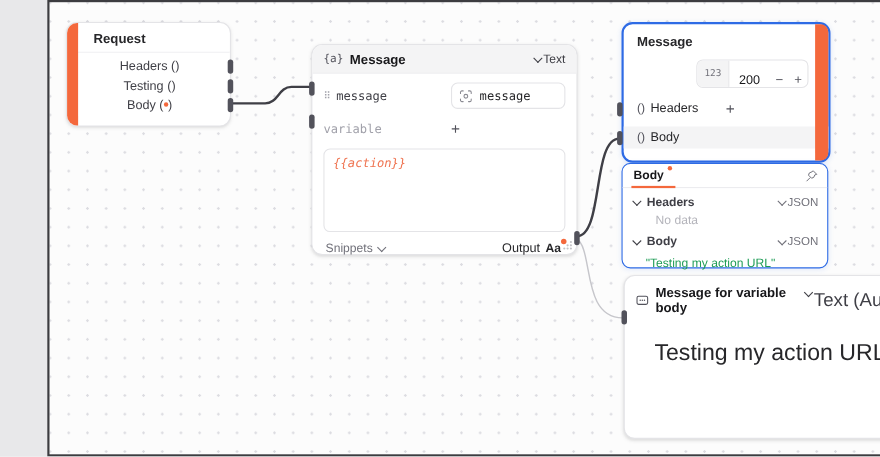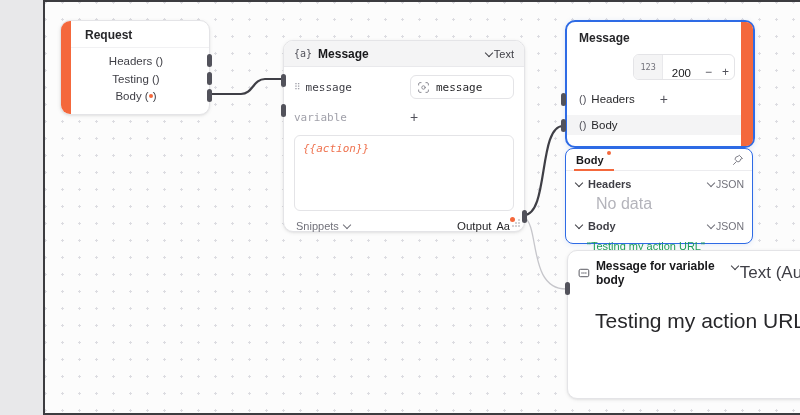--- a/index.html
+++ b/index.html
@@ -41,21 +41,21 @@
   .tpl .pinput{margin-left:auto;width:104px;height:24px;border:1px solid #e4e4e7;border-radius:6px;
     display:flex;align-items:center;gap:6px;padding:0 6px;box-sizing:border-box;background:#fff}
   .tpl .vrow{margin-top:7px;height:22px}
   .tpl .vlabel{color:#a1a1aa}
   .tpl .pluscol{margin-left:auto;width:104px;font-size:14px;color:#52525b;padding-left:2px}
   .tpl .ta{margin-top:7px;height:76px;border:1px solid #e4e4e7;border-radius:6px;padding:6px 8px;
     box-sizing:border-box;font-style:italic;color:#ef7350}
   .tpl .ftr{display:flex;align-items:flex-start;margin-top:9px;padding:0 2px}
   .tpl .snip{display:flex;align-items:center;font-size:11px;color:#71717a;gap:3px}
   .tpl .outlbl{margin-left:auto;font-size:11.5px;color:#27272a}
-  .tpl .aabadge{position:relative;font-size:11px;font-weight:400;color:#27272a;margin-left:5px;margin-right:2px}
+  .tpl .aabadge{position:relative;font-size:11px;font-weight:700;color:#27272a;margin-left:5px;margin-right:2px}
   .tpl .aabadge .odot{position:absolute;top:-3px;right:-5px;width:5px;height:5px}
 
   
   .rsp{left:520px;top:18px;width:186px;height:124px;border:2px solid #2e6be5;border-radius:10px;
     box-shadow:0 1px 5px rgba(46,107,229,.15)}
   .rsp .bar{position:absolute;right:0;top:0;bottom:0;width:12px;background:#f4683c;border-radius:0 7px 7px 0}
   .rsp .ttl{font-size:12px;font-weight:700;padding:9px 0 0 12px}
   .rsp .srow{margin:9px 18px 0 12px;display:flex;align-items:center}
   .rsp .slabel{font-size:11.5px;color:#3f3f46}
   .stepper{margin-left:auto;display:flex;align-items:flex-end;height:24px;border:1px solid #e4e4e7;
@@ -79,21 +79,21 @@
   .inp .tabs{height:21px;border-bottom:1px solid #ececef;display:flex;align-items:center}
   .inp .tab{position:relative;margin-left:10px;height:21px;display:flex;align-items:center;
     font-size:11px;font-weight:600;color:#18181b}
   .inp .tab .odot{position:absolute;top:2px;right:-7px;width:4px;height:4px}
   .inp .tab::after{content:"";position:absolute;left:-2px;right:-10px;bottom:-1px;height:2px;background:#f4683c}
   .inp .pin{margin-left:auto;margin-right:8px;color:#71717a}
   .inp .grp{padding:0 8px;font-size:11px}
   .inp .grow{display:flex;align-items:center;height:18px;margin-top:4px;color:#3f3f46}
   .inp .glabel{font-weight:600;color:#3f3f46;margin-left:4px}
   .inp .gright{margin-left:auto;display:flex;align-items:center;color:#71717a;font-size:10.5px}
-  .inp .nodata{color:#b4b4bb;font-size:16px;padding-left:22px;margin-top:2px}
+  .inp .nodata{color:#b4b4bb;font-size:11px;padding-left:22px;margin-top:2px}
   .inp .gval{color:#1f9d57;font-size:11px;padding-left:13px;margin-top:5px}
 
   
   .msg{left:522px;top:248px;width:264px;height:147px}
   .msg .hdr{display:flex;align-items:center;gap:6px;padding:8px 10px 0 10px}
   .msg .hdr b{font-size:12px;color:#18181b}
   .msg .type{margin-left:auto;display:flex;align-items:flex-start;font-size:17px;color:#3f3f46;white-space:nowrap}
   .msg .content{position:absolute;left:0;right:0;top:58px;text-align:center;font-size:21px;color:#27272a}
 
   .rsz{position:absolute;right:4px;bottom:4px}

